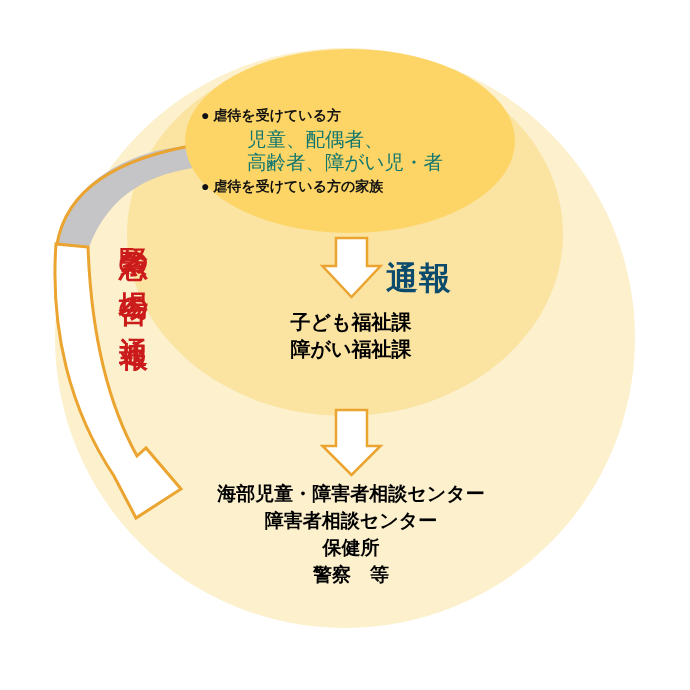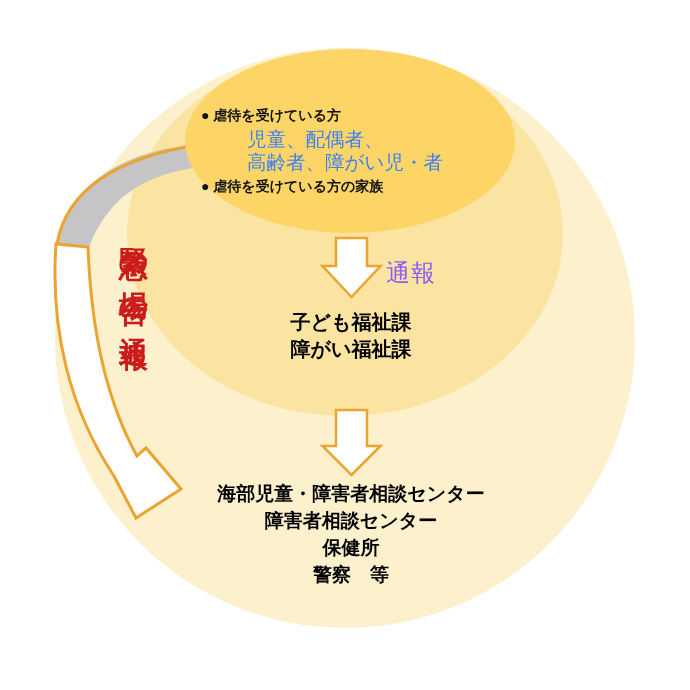--- a/index.html
+++ b/index.html
@@ -11,25 +11,25 @@
     font-family:"Liberation Sans","DejaVu Sans",sans-serif;
   }
   .stage svg{position:absolute;left:0;top:0;}
 
   .victims{
     position:absolute;left:201px;top:104px;
     color:#111111;
   }
   .v-line{line-height:23.5px;white-space:nowrap;}
   .v-line.bold{font-size:14px;font-weight:bold;}
-  .v-line.gray{font-size:19.5px;color:#3b82f6;padding-left:46px;}
+  .v-line.gray{font-size:19.5px;color:#0f766e;padding-left:46px;}
 
   .flow-label{
     position:absolute;
-    font-size:24px;font-weight:normal;color:#8b5cf6;
+    font-size:32px;font-weight:bold;color:#0c4a6e;
     letter-spacing:1px;white-space:nowrap;
   }
   .flow-label.report{left:386px;top:257px;}
   .flow-label.notify{left:382px;top:417px;}
 
   .orgs{
     position:absolute;left:101px;width:500px;
     text-align:center;color:#000000;font-weight:bold;
   }
   .orgs div{white-space:nowrap;}

